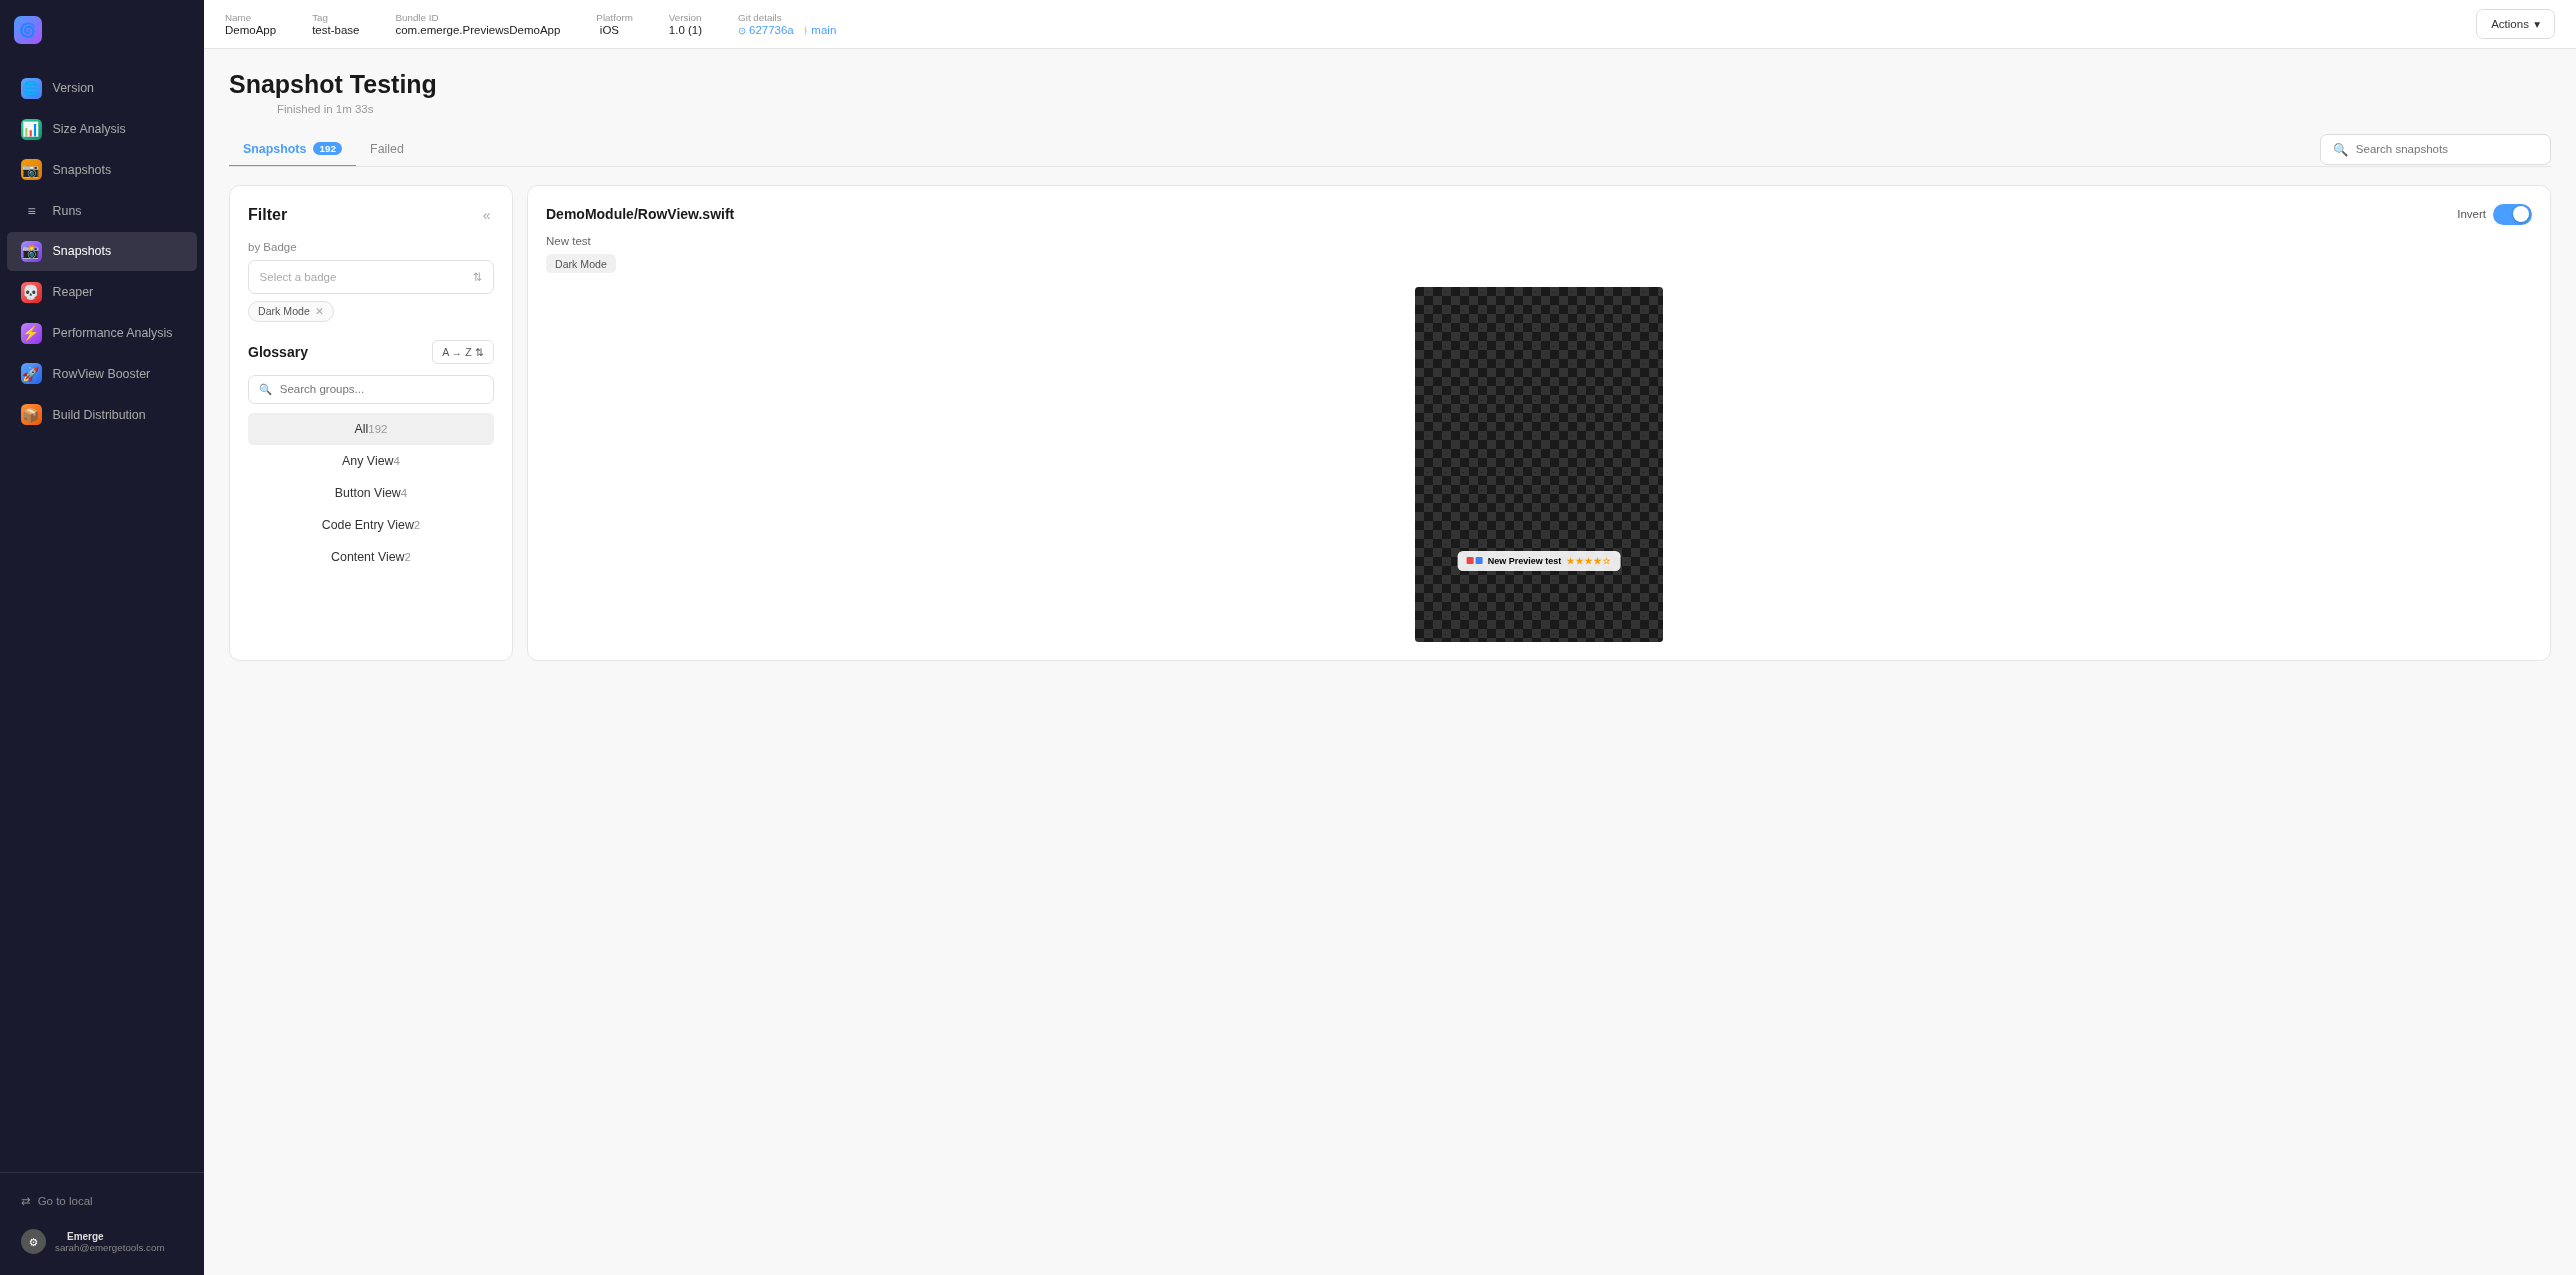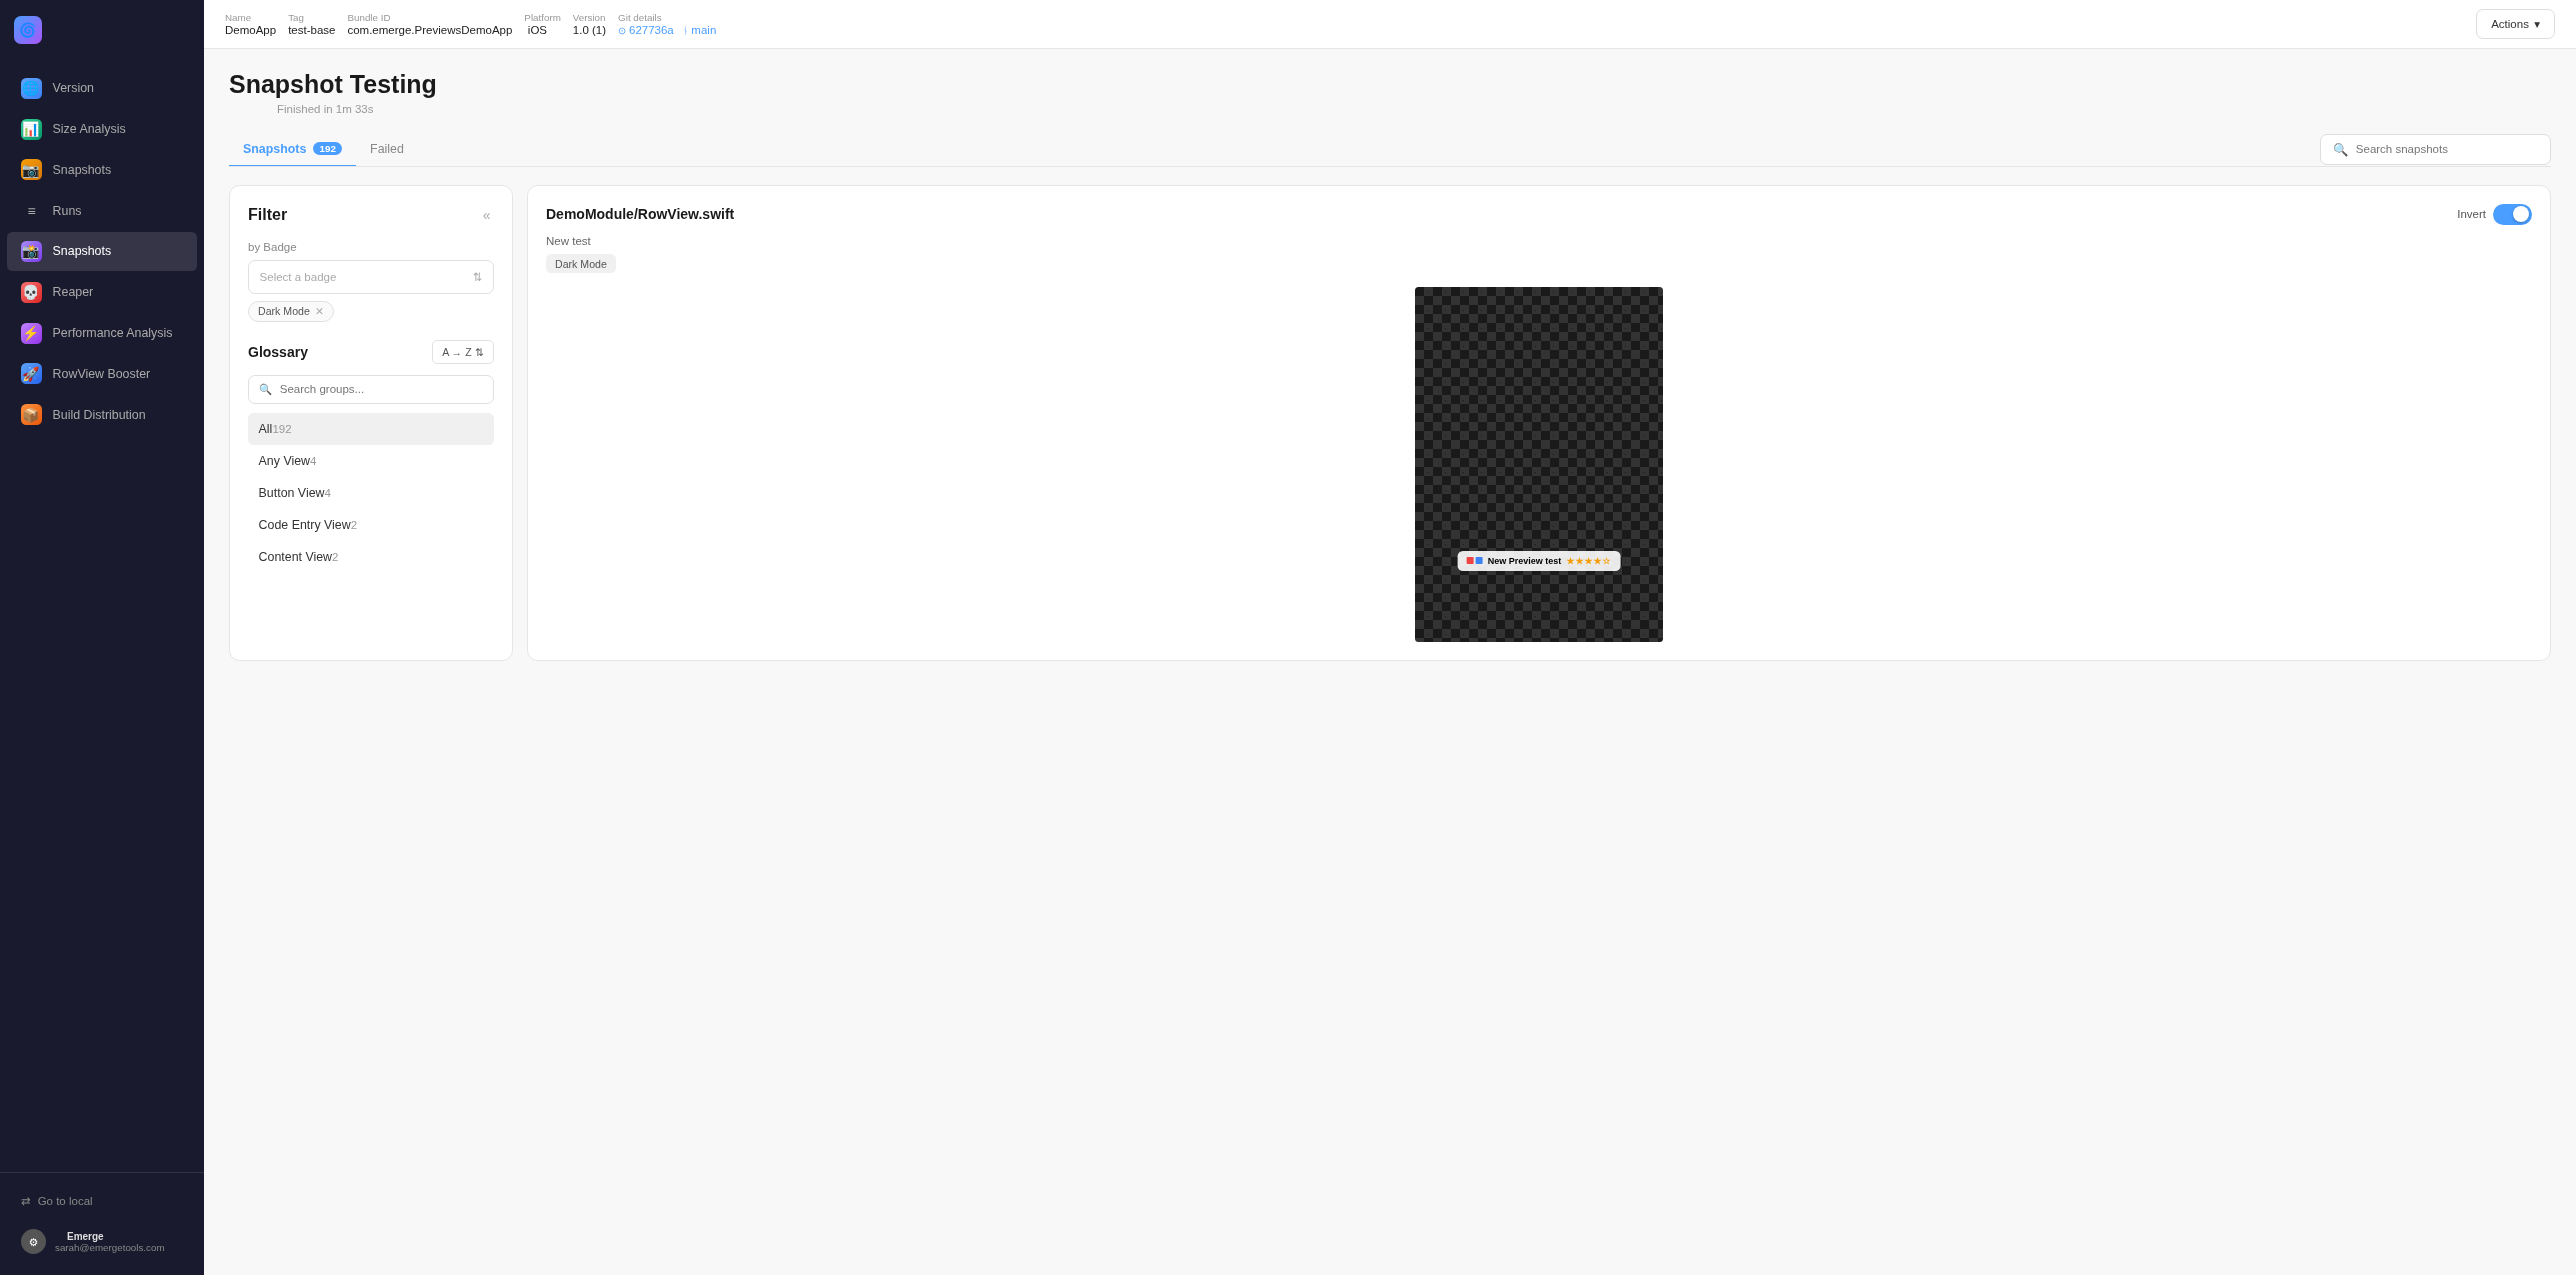--- a/index.html
+++ b/index.html
@@ -124,21 +124,21 @@
       border-bottom: 0.9px solid #e5e5e5;
       padding: 9px 21px;
       display: flex;
       align-items: center;
       justify-content: space-between;
       flex-shrink: 0;
     }
     .topbar-meta {
       display: flex;
       align-items: flex-end;
-      gap: 12px;
+      gap: 36px;
     }
     .meta-item { display: flex; flex-direction: column; gap: 1.8px; }
     .meta-label { font-size: 9.8px; color: #999; }
     .meta-value { font-size: 11.5px; color: #222; font-weight: 500; }
     .platform-ios {
       display: flex;
       align-items: center;
       gap: 3.5px;
       font-size: 11.5px;
       color: #222;
@@ -346,21 +346,21 @@
       outline: none;
       font-size: 11.5px;
       color: #555;
       width: 100%;
       background: transparent;
     }
     .group-list { display: flex; flex-direction: column; }
     .group-item {
       display: flex;
       align-items: center;
-      justify-content: flex-start;
+      justify-content: center;
       padding: 9px 10.6px;
       cursor: pointer;
       border-radius: 5.3px;
       font-size: 12.4px;
       color: #333;
     }
     .group-item.active { background: #f0f0f0; font-weight: 500; }
     .group-count {
       font-size: 11.5px;
       color: #999;

